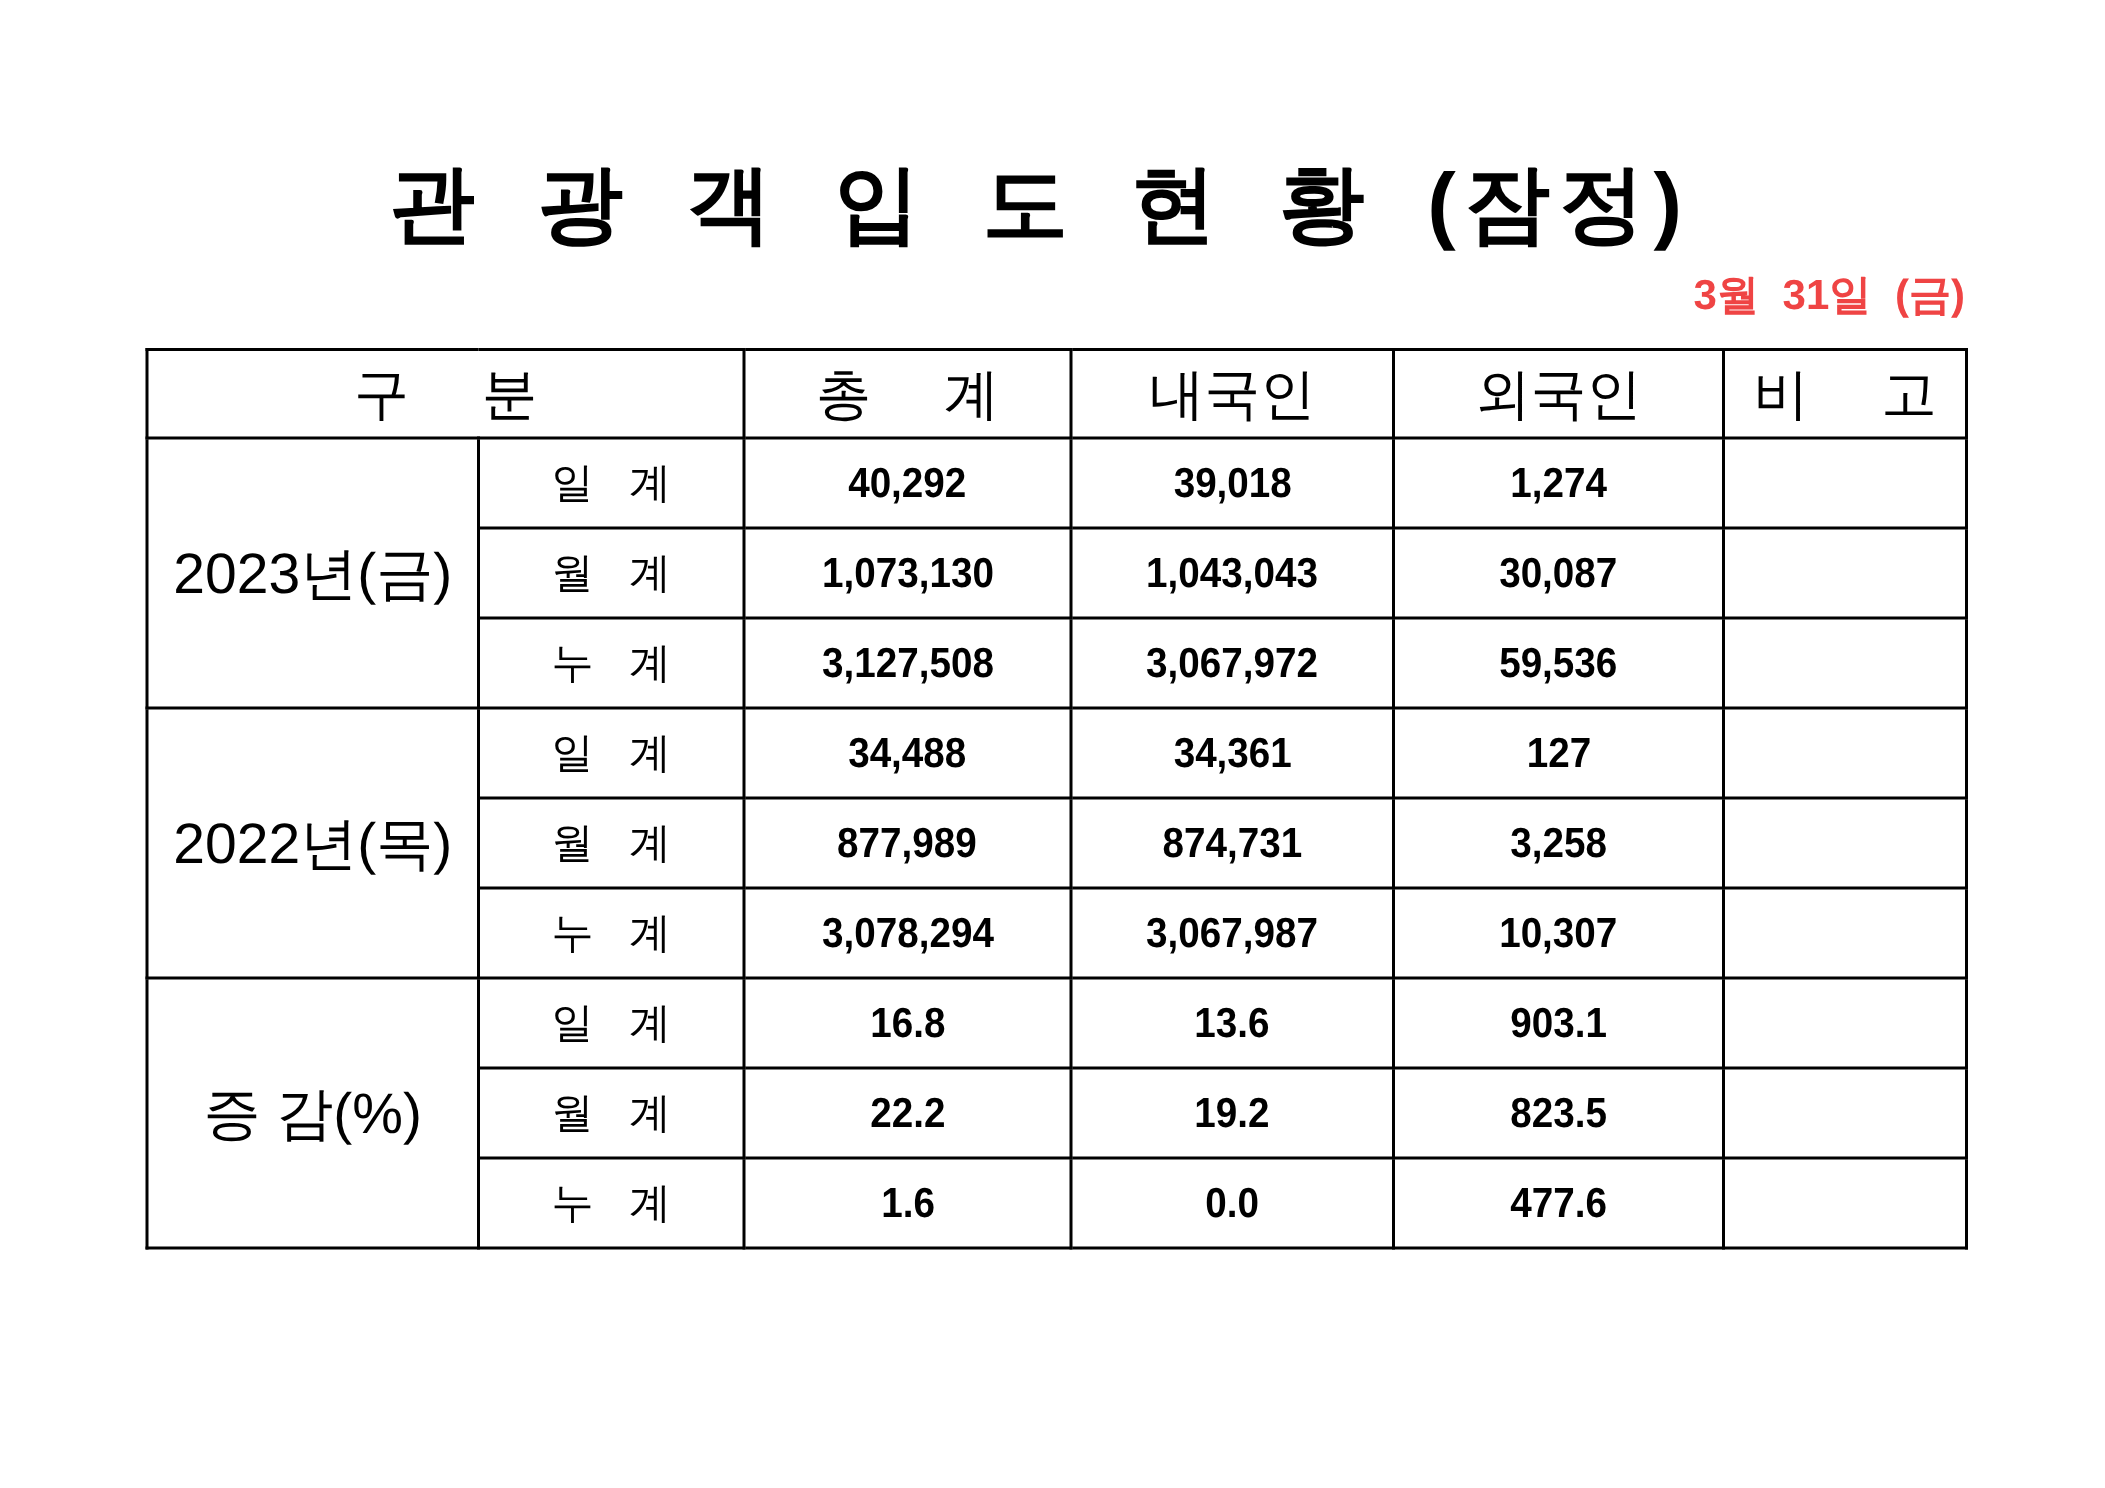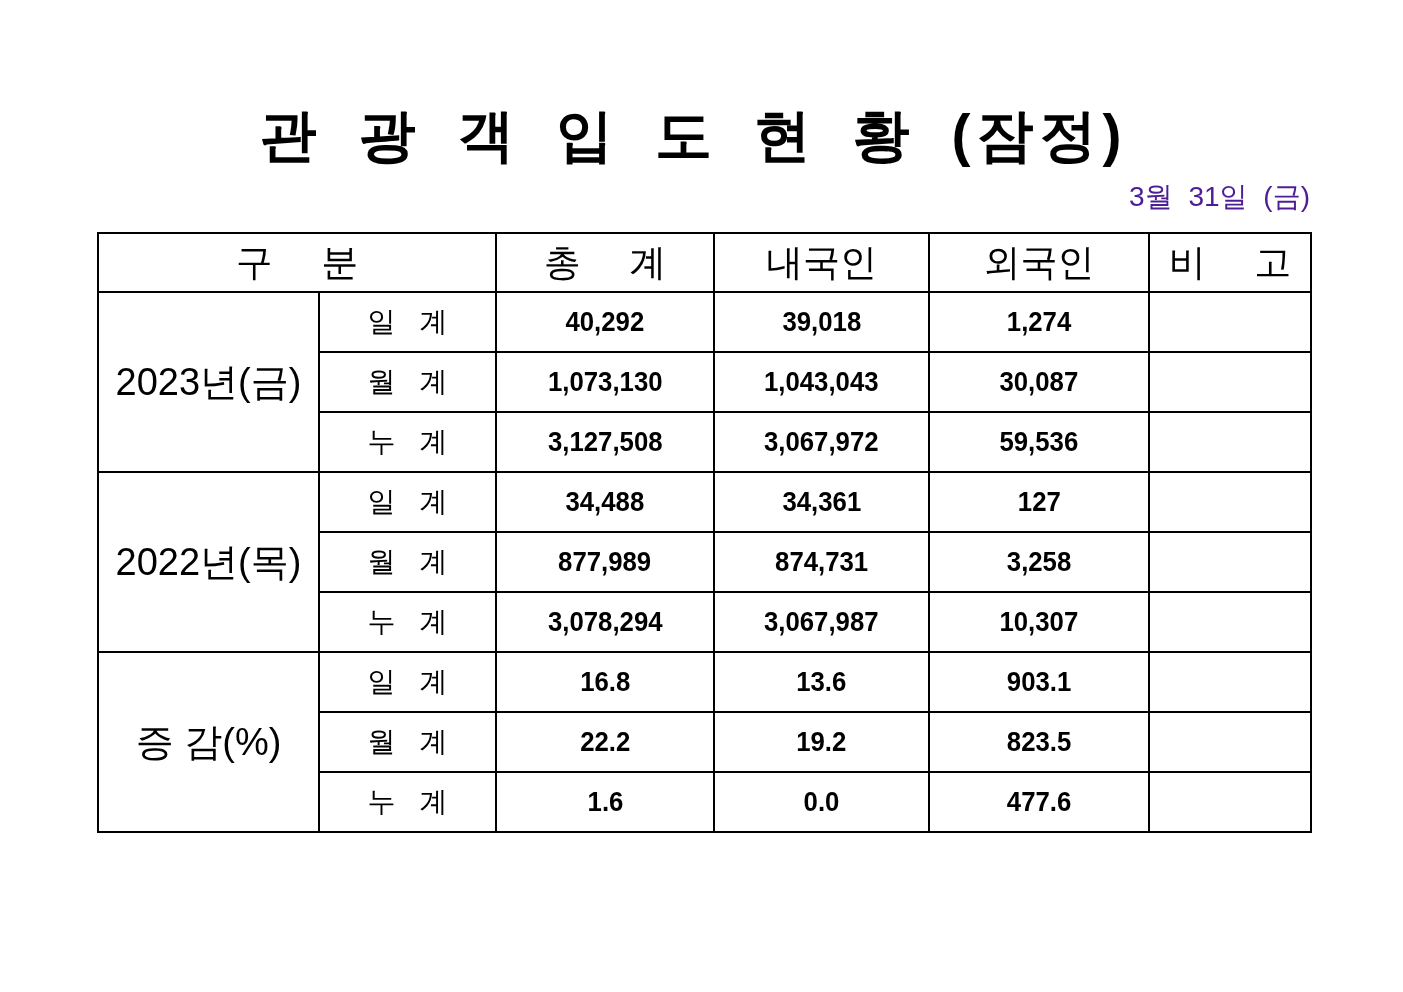--- a/index.html
+++ b/index.html
@@ -20,24 +20,24 @@
     letter-spacing: 6px;
     word-spacing: 14px;
     white-space: pre;
     color: #000;
   }
   .doc-date {
     position: absolute;
     top: 178px;
     right: 93px;
     font-size: 28px;
-    font-weight: 400;
+    font-weight: 700;
     word-spacing: 8px;
     white-space: pre;
-    color: #4c1d95;
+    color: #ef4444;
   }
   table.report {
     position: absolute;
     left: 97px;
     top: 232px;
     width: 1213px;
     border-collapse: collapse;
     table-layout: fixed;
     background: #fff;
   }

